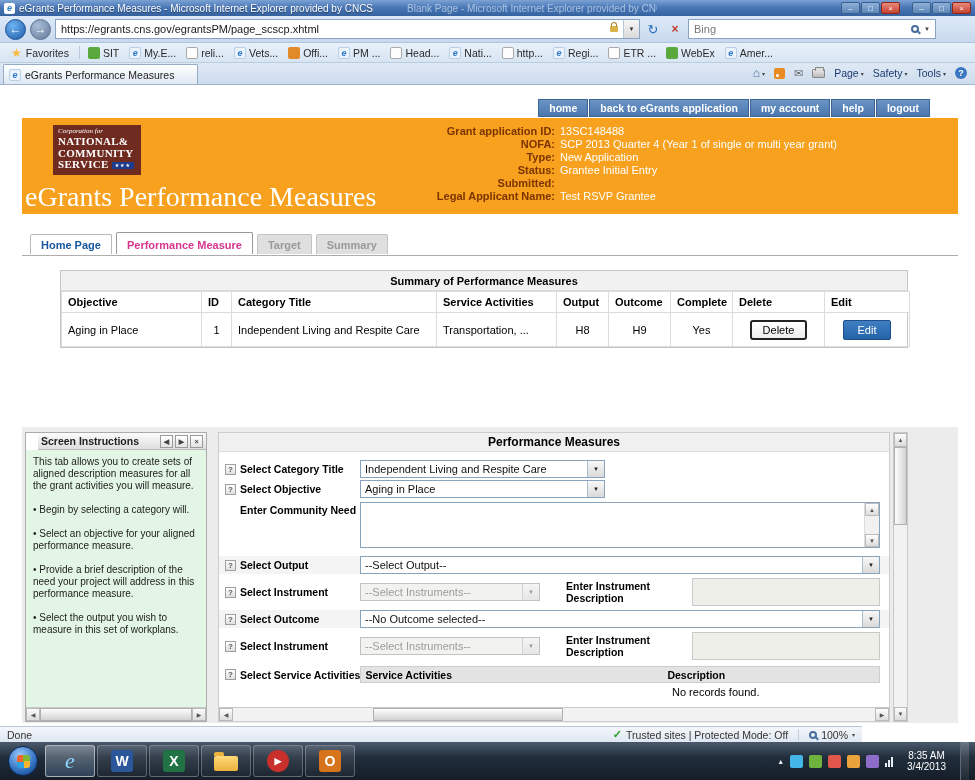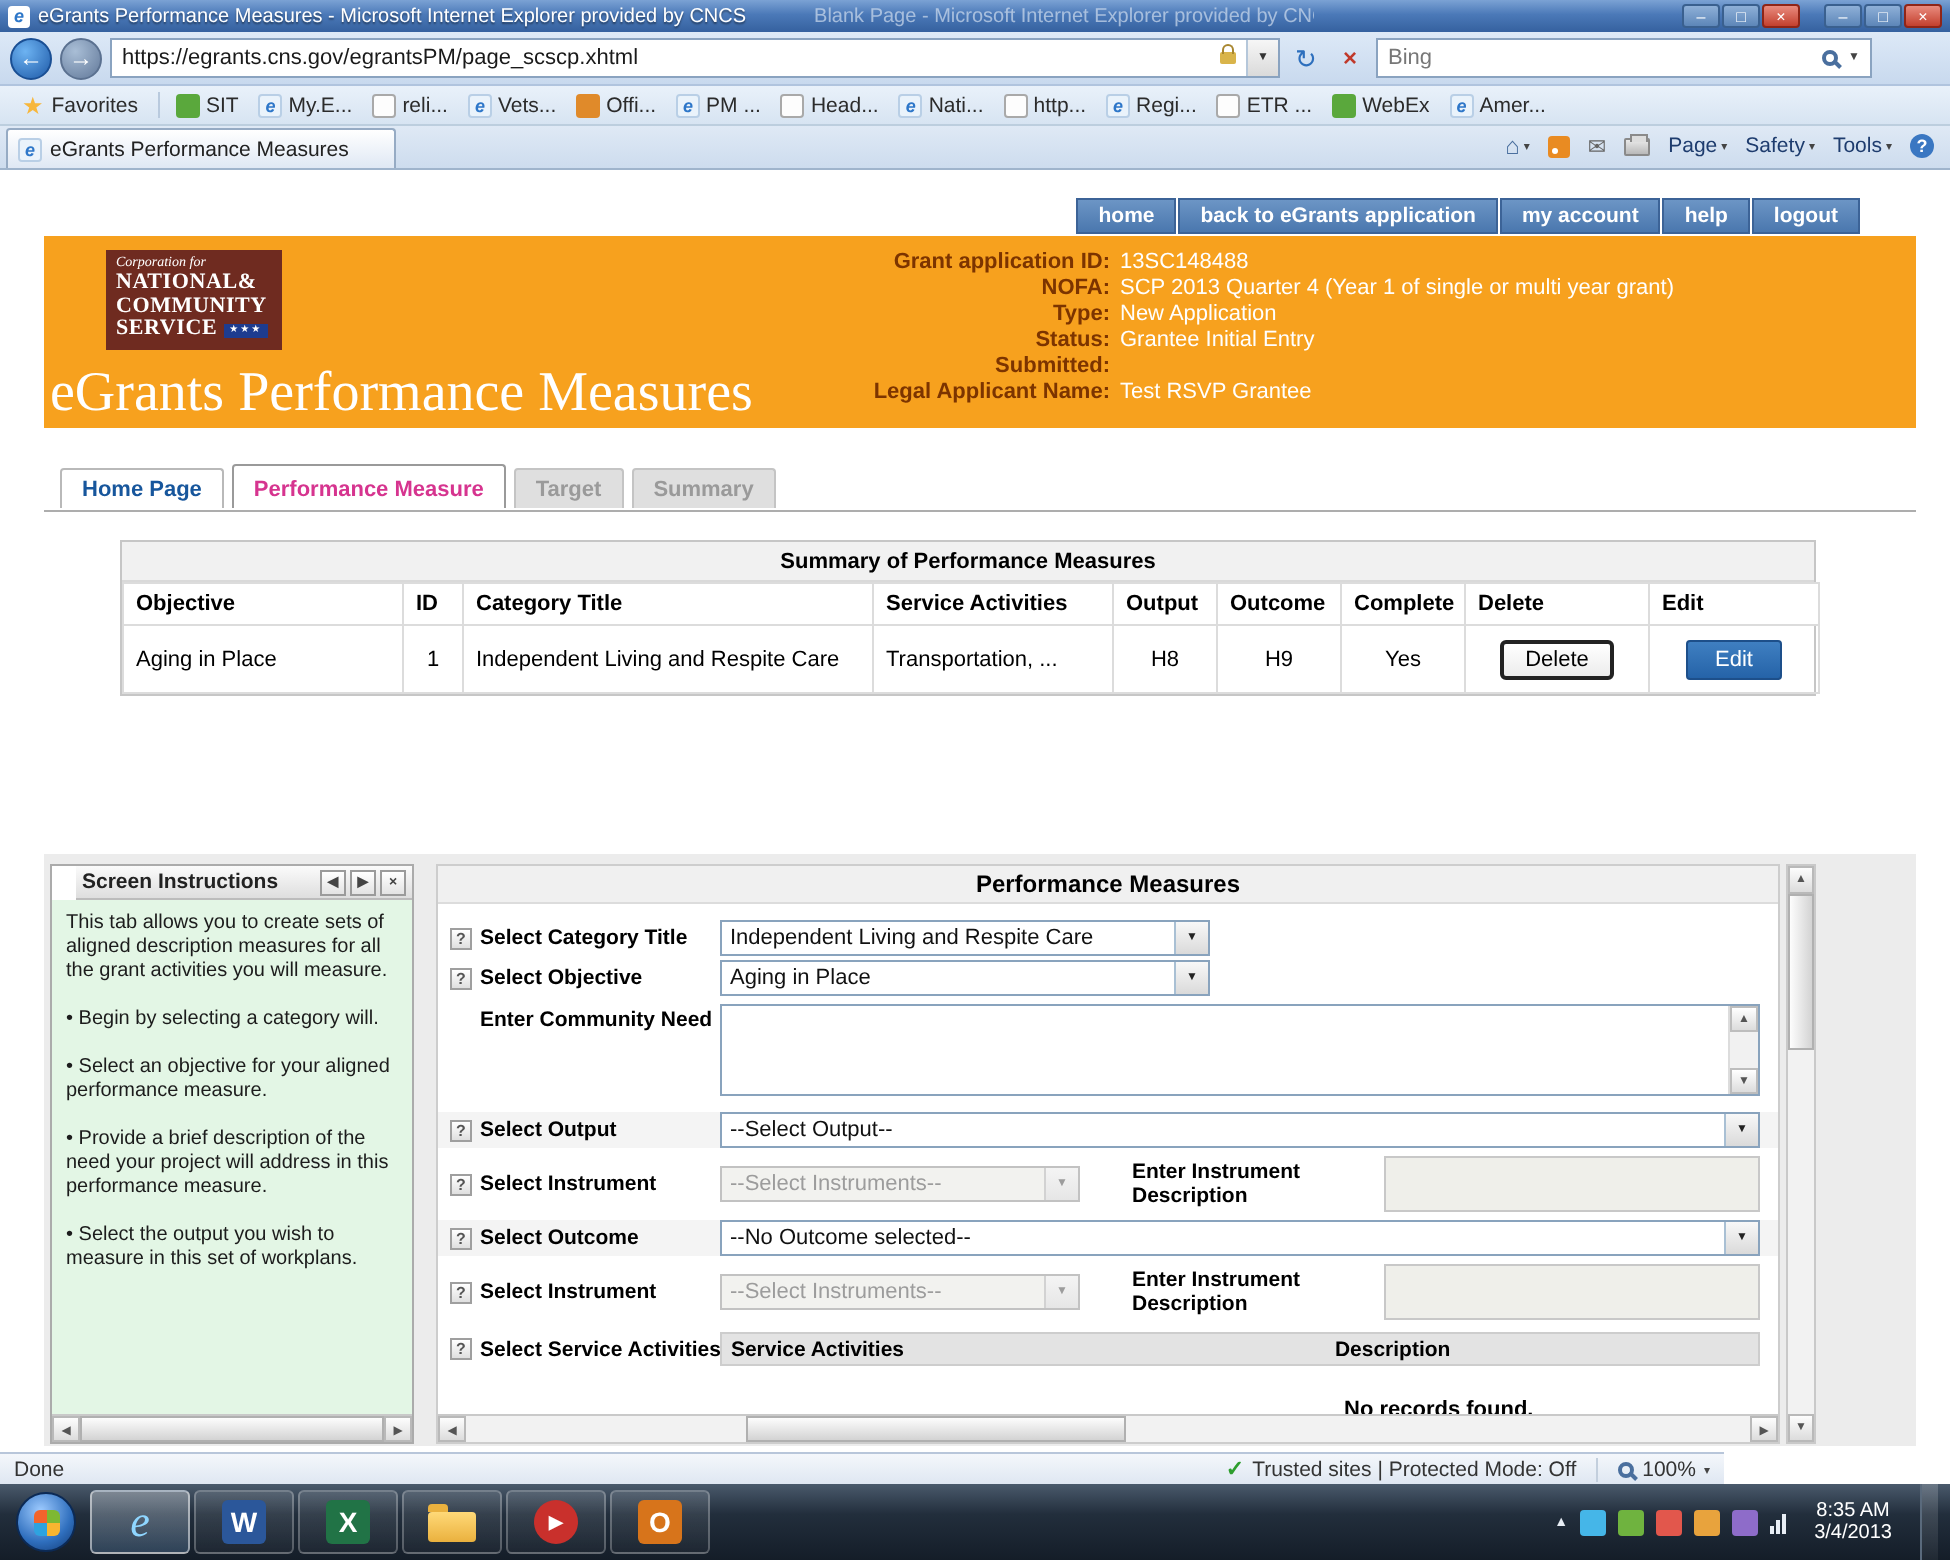--- a/index.html
+++ b/index.html
@@ -173,21 +173,21 @@
   .ta-scroll { position:absolute; top:0; right:0; bottom:0; width:15px; border-left:1px solid #dcdcdc;
     background:#F1F1F1; display:flex; flex-direction:column; justify-content:space-between; }
   .ta-btn { height:13px; background:linear-gradient(#fff,#dcdcdc); border:1px solid #bdbdbd;
     font-size:6px; text-align:center; line-height:12px; color:#555; }
   .desc-label { margin-left:26px; flex:0 0 120px; font-weight:bold; font-size:10.5px; line-height:12px; }
   .desc-box { margin-left:6px; flex:0 0 188px; height:28px; background:#EFEFEA; border:1px solid #c8c8c8; }
   .sa-header { flex:0 0 520px; display:flex; height:17px; background:#E3E3E3; border:1px solid #cdcdcd;
     font-weight:bold; font-size:10.5px; align-items:center; }
   .sa-col1 { flex:0 0 302px; padding:0 4px; }
   .sa-col2 { flex:1; padding:0 4px; }
-  .norec { margin-left:447px; font-weight:bold; padding-top:16px; }
+  .norec { margin-left:447px; font-weight:normal; padding-top:3px; }
   .pm-hscroll { position:absolute; left:0; right:0; bottom:0; }
   .pm-thumb { margin-left:140px; width:190px; }
 
   .vscrollbar { position:absolute; top:347px; left:893px; width:15px; height:290px;
     background:#F2F2F2; border:1px solid #c9c9c9; display:flex; flex-direction:column; }
   .vbtn { height:14px; background:linear-gradient(#fdfdfd,#dcdcdc); border:1px solid #b9b9b9;
     font-size:6px; text-align:center; line-height:13px; color:#555; flex:0 0 14px; }
   .vthumb { height:78px; background:linear-gradient(to right,#fdfdfd,#d3d3d3); border:1px solid #b0b0b0; }
 
   

